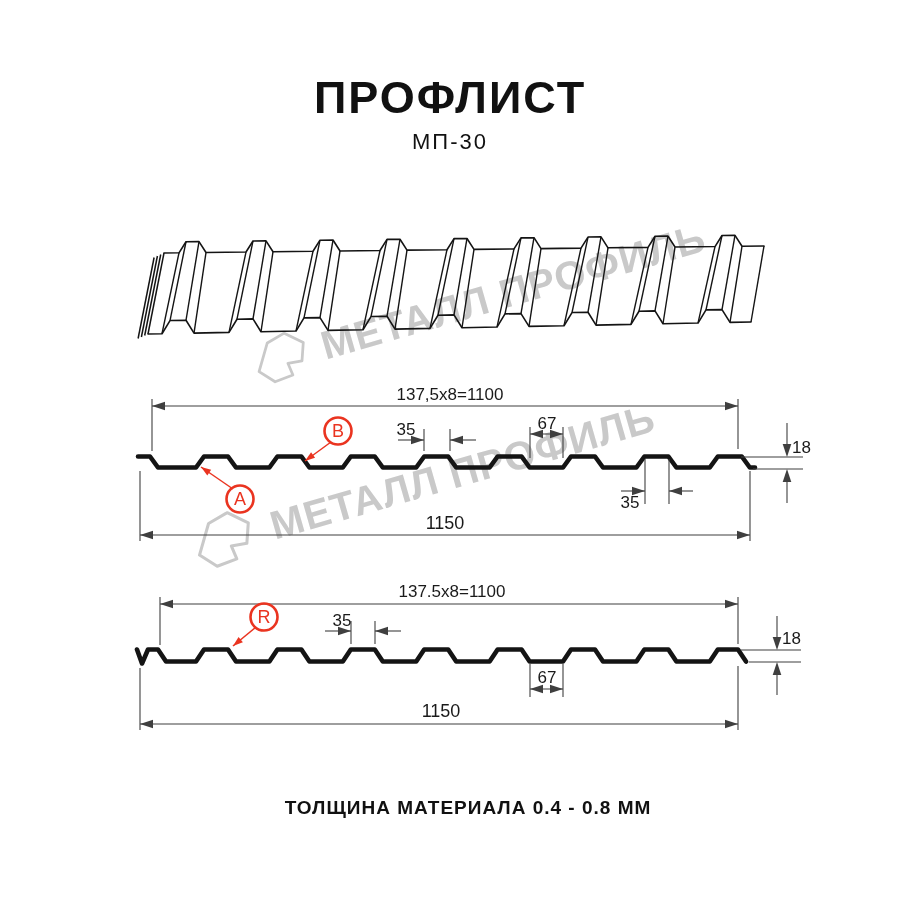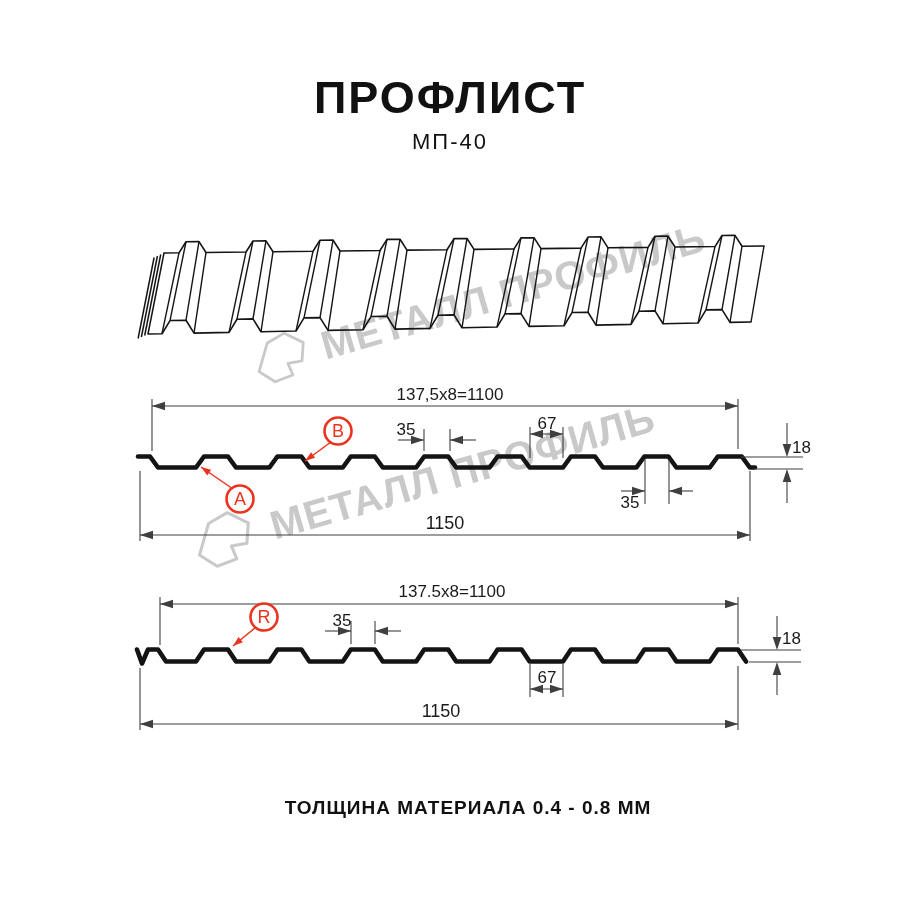--- a/index.html
+++ b/index.html
@@ -178,15 +178,15 @@
       </g>
       <g>
         <circle cx="264" cy="617" r="13.5" fill="none" stroke="#ea3420" stroke-width="2.6"></circle>
         <text x="264" y="623" text-anchor="middle" font-size="18px" fill="#ea3420">R</text>
         <line x1="256" y1="627" x2="233" y2="646" stroke="#ea3420" stroke-width="1.5"></line>
         <polygon points="233,646 238.5442205964835,637.009915574505 242.87501443605828,642.2524554855692" fill="#ea3420"></polygon>
       </g>
     </svg>
 
   <div class="title">ПРОФЛИСТ</div>
-  <div class="subtitle">МП-40</div>
+  <div class="subtitle">МП-30</div>
   <div class="footer">ТОЛЩИНА МАТЕРИАЛА 0.4 - 0.8 ММ</div>
 </div>
 
 </body></html>

